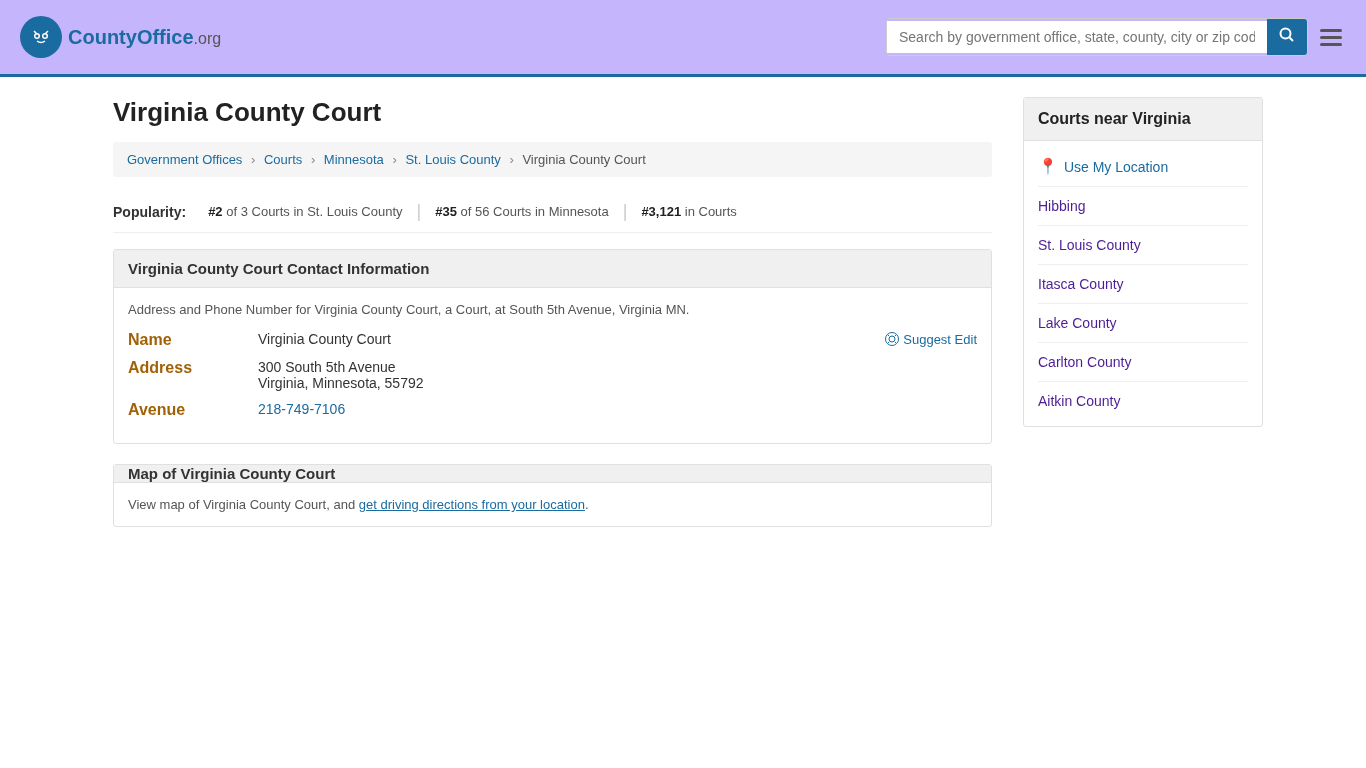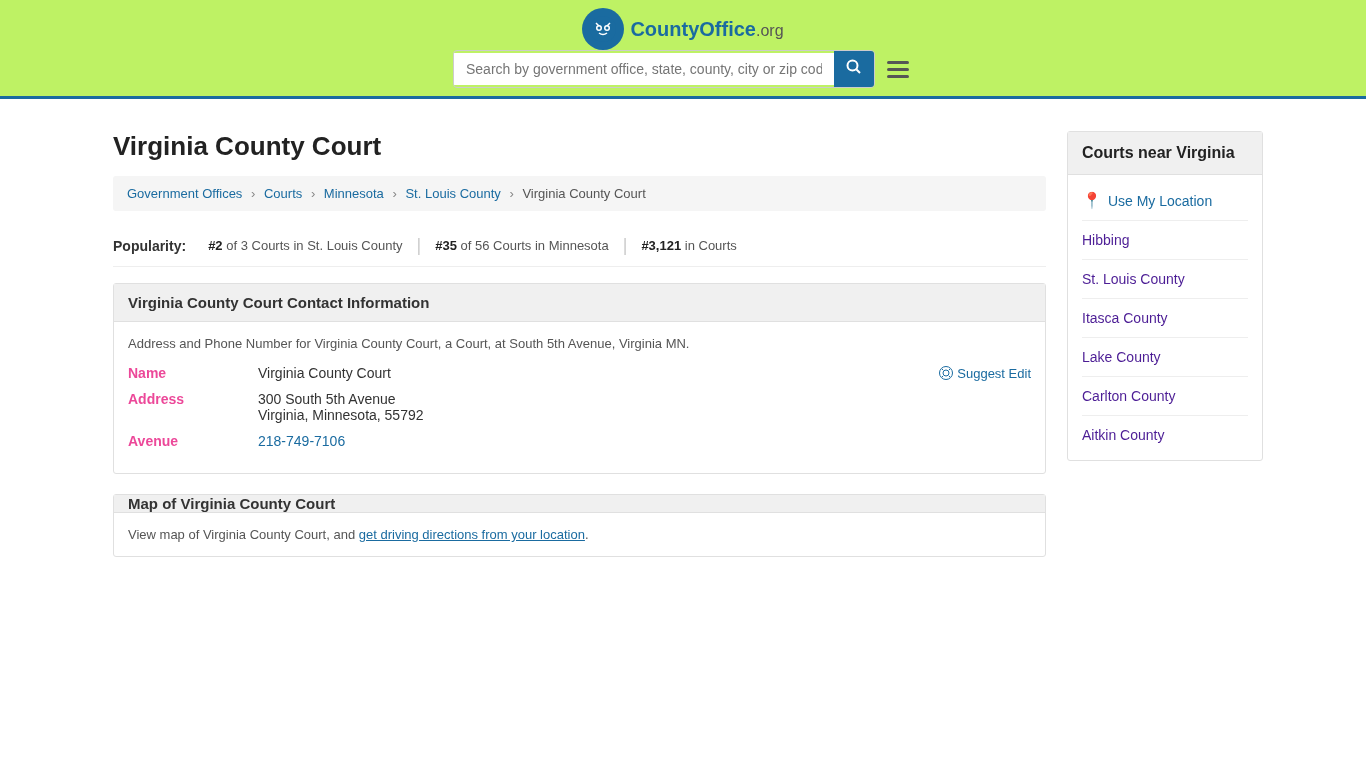--- a/index.html
+++ b/index.html
@@ -1,26 +1,25 @@
 <!DOCTYPE html>
 <html><head>
   <meta charset="utf-8">
   <style>
     * { margin: 0; padding: 0; box-sizing: border-box; }
     body { font-family: Arial, sans-serif; font-size: 14px; color: #333; background: #fff; }
 
     
     .header {
-      background: #bef264;
+      background: #c4b5fd;
       border-bottom: 3px solid #1a6ba0;
-      padding: 8px 20px;
+      padding: 16px 20px;
       display: flex;
       align-items: center;
       justify-content: space-between;
-      flex-direction: column;
     }
     .logo-area {
       display: flex;
       align-items: center;
       gap: 6px;
     }
     .logo-circle {
       width: 42px;
       height: 42px;
       background: #1a6ba0;
@@ -81,31 +80,31 @@
     .menu-line {
       width: 22px;
       height: 3px;
       background: #555;
       border-radius: 2px;
     }
 
     
     .main-container {
       max-width: 1200px;
-      margin: 12px auto;
+      margin: 0 auto;
       padding: 20px 20px 20px 30px;
       display: flex;
-      gap: 21px;
+      gap: 31px;
       justify-content: space-between;
     }
     .content-area {
       flex: 1;
     }
     .sidebar {
-      width: 196px;
+      width: 240px;
       flex-shrink: 0;
     }
 
     
     .page-title {
       font-size: 26px;
       font-weight: bold;
       color: #222;
       margin-bottom: 14px;
     }
@@ -177,24 +176,24 @@
       color: #555;
       margin-bottom: 14px;
     }
     .info-row {
       display: flex;
       margin-bottom: 10px;
       align-items: flex-start;
     }
     .info-key {
       font-weight: bold;
-      font-size: 14px;
+      font-size: 16px;
       width: 130px;
       flex-shrink: 0;
-      color: #ec4899;
+      color: #a16207;
     }
     .info-val {
       font-size: 14px;
       color: #333;
       flex: 1;
     }
     .info-val a {
       color: #1a6ba0;
       text-decoration: none;
     }

